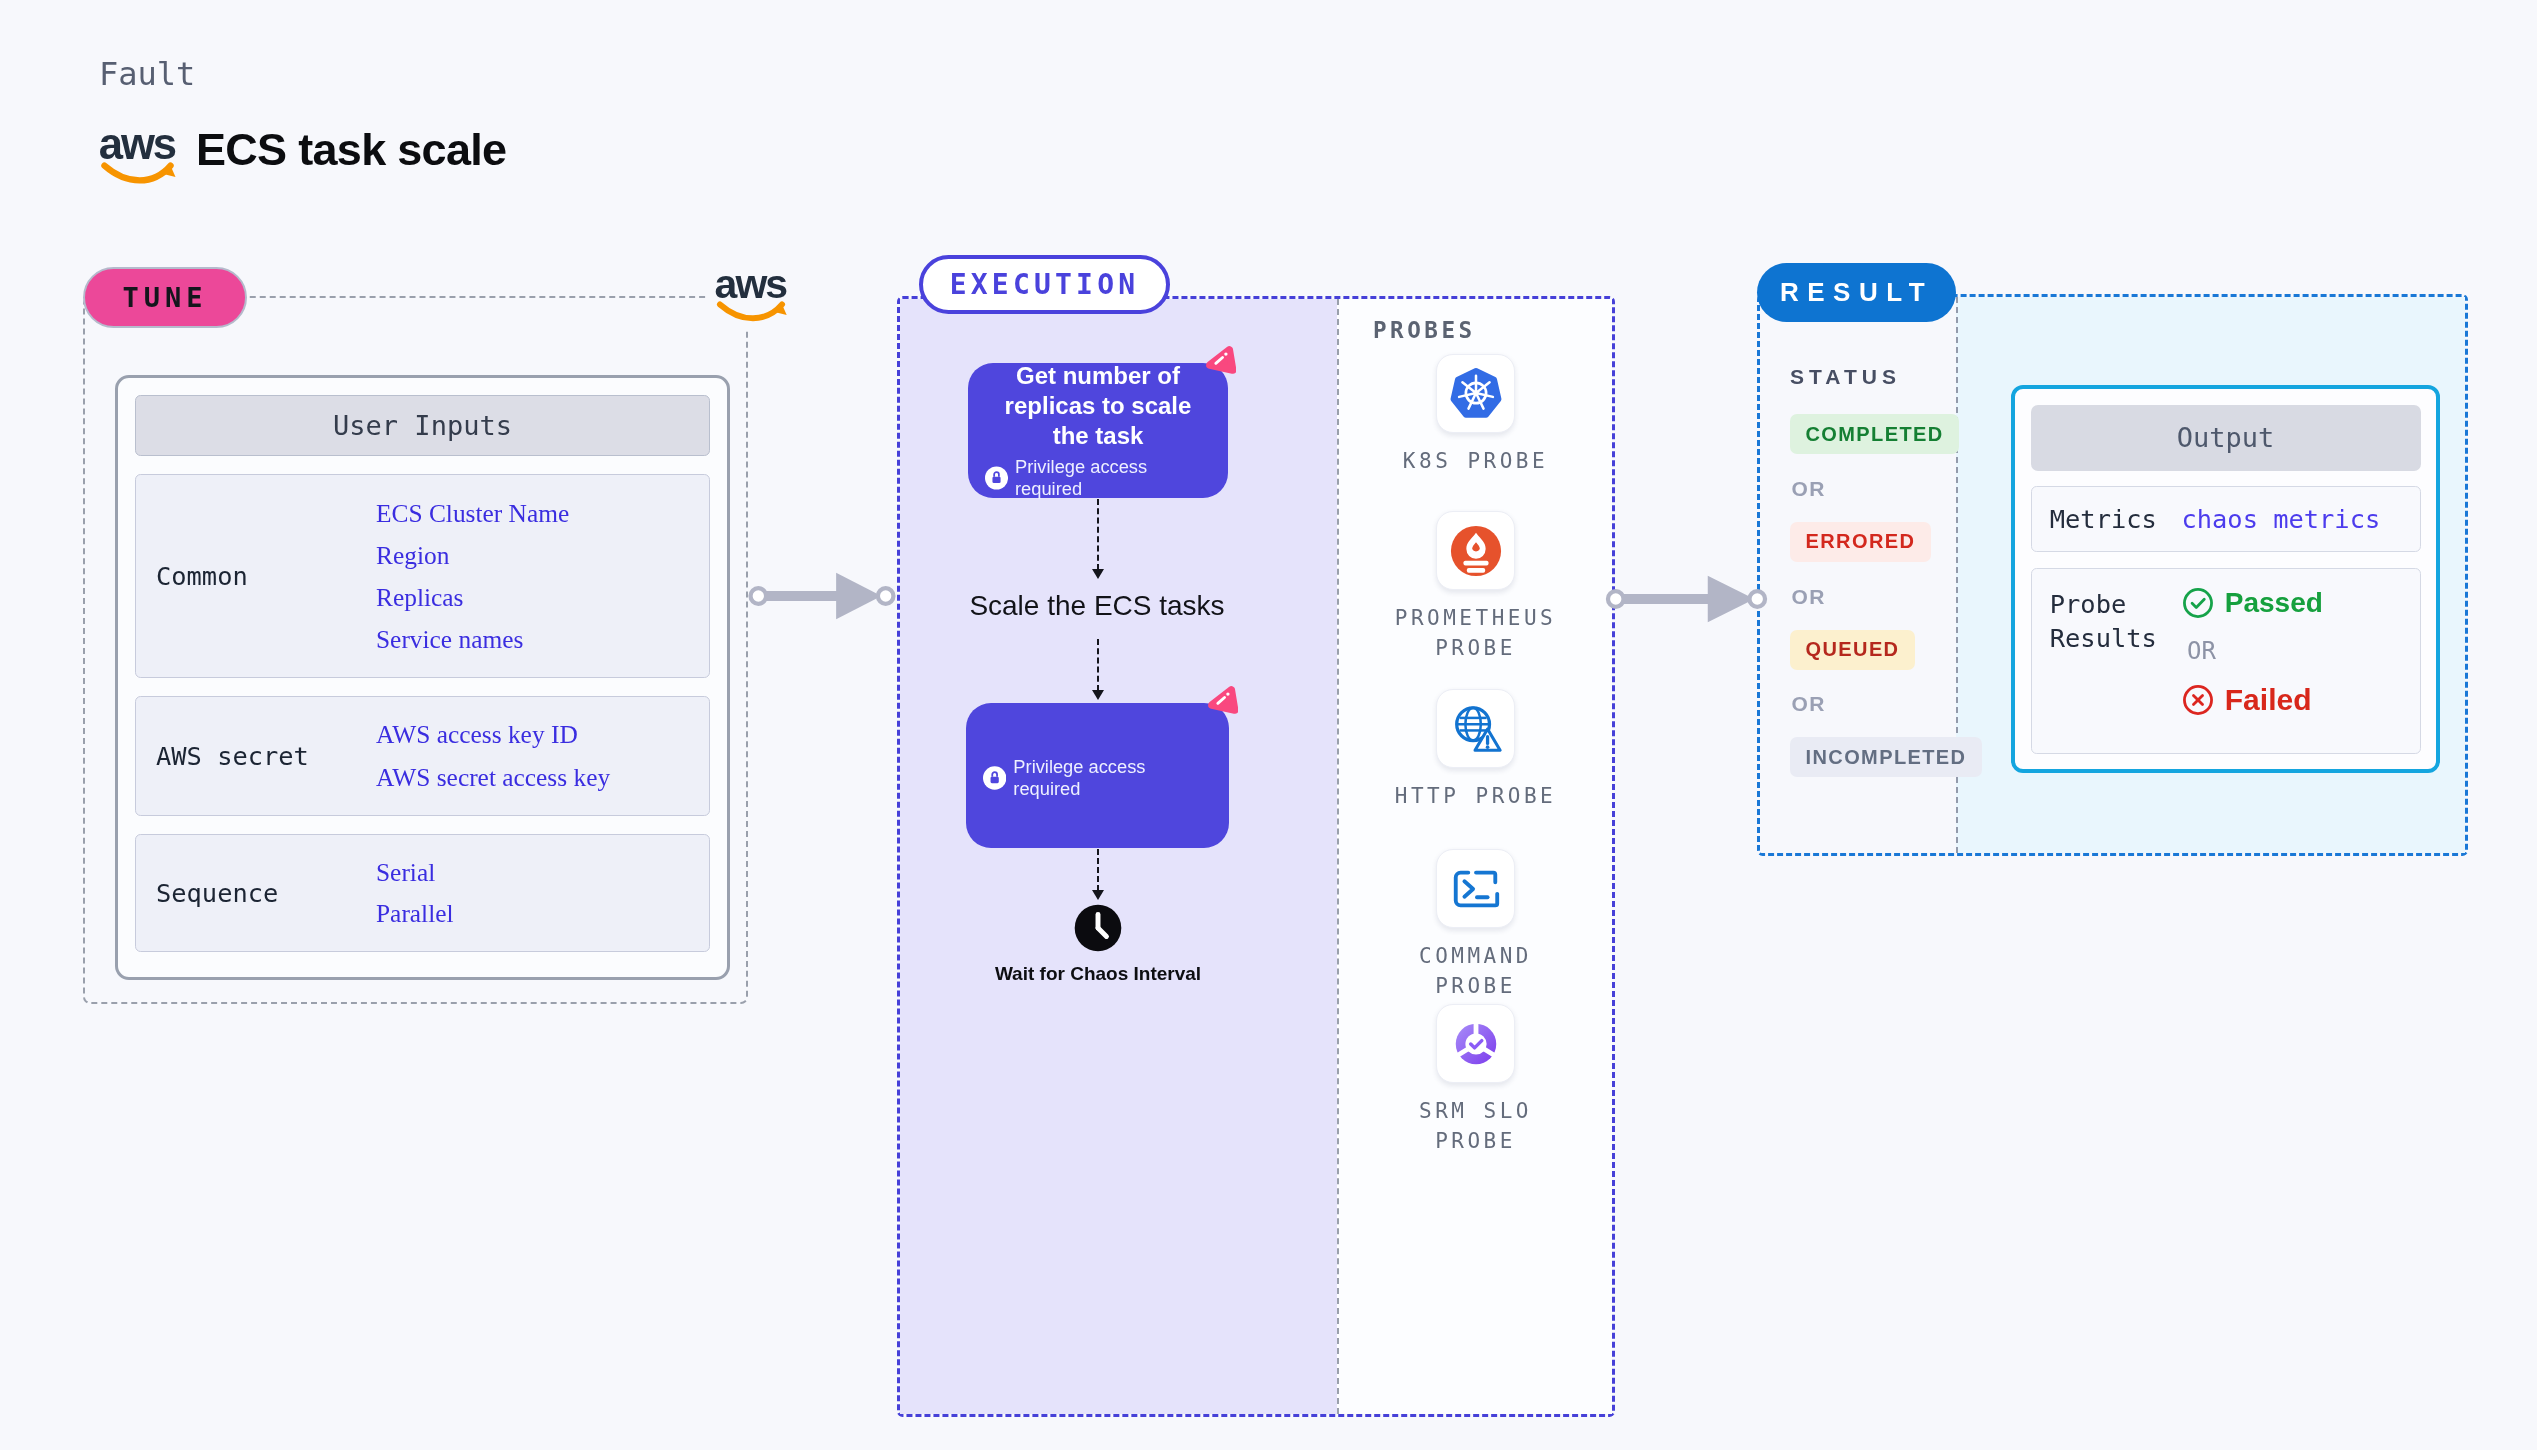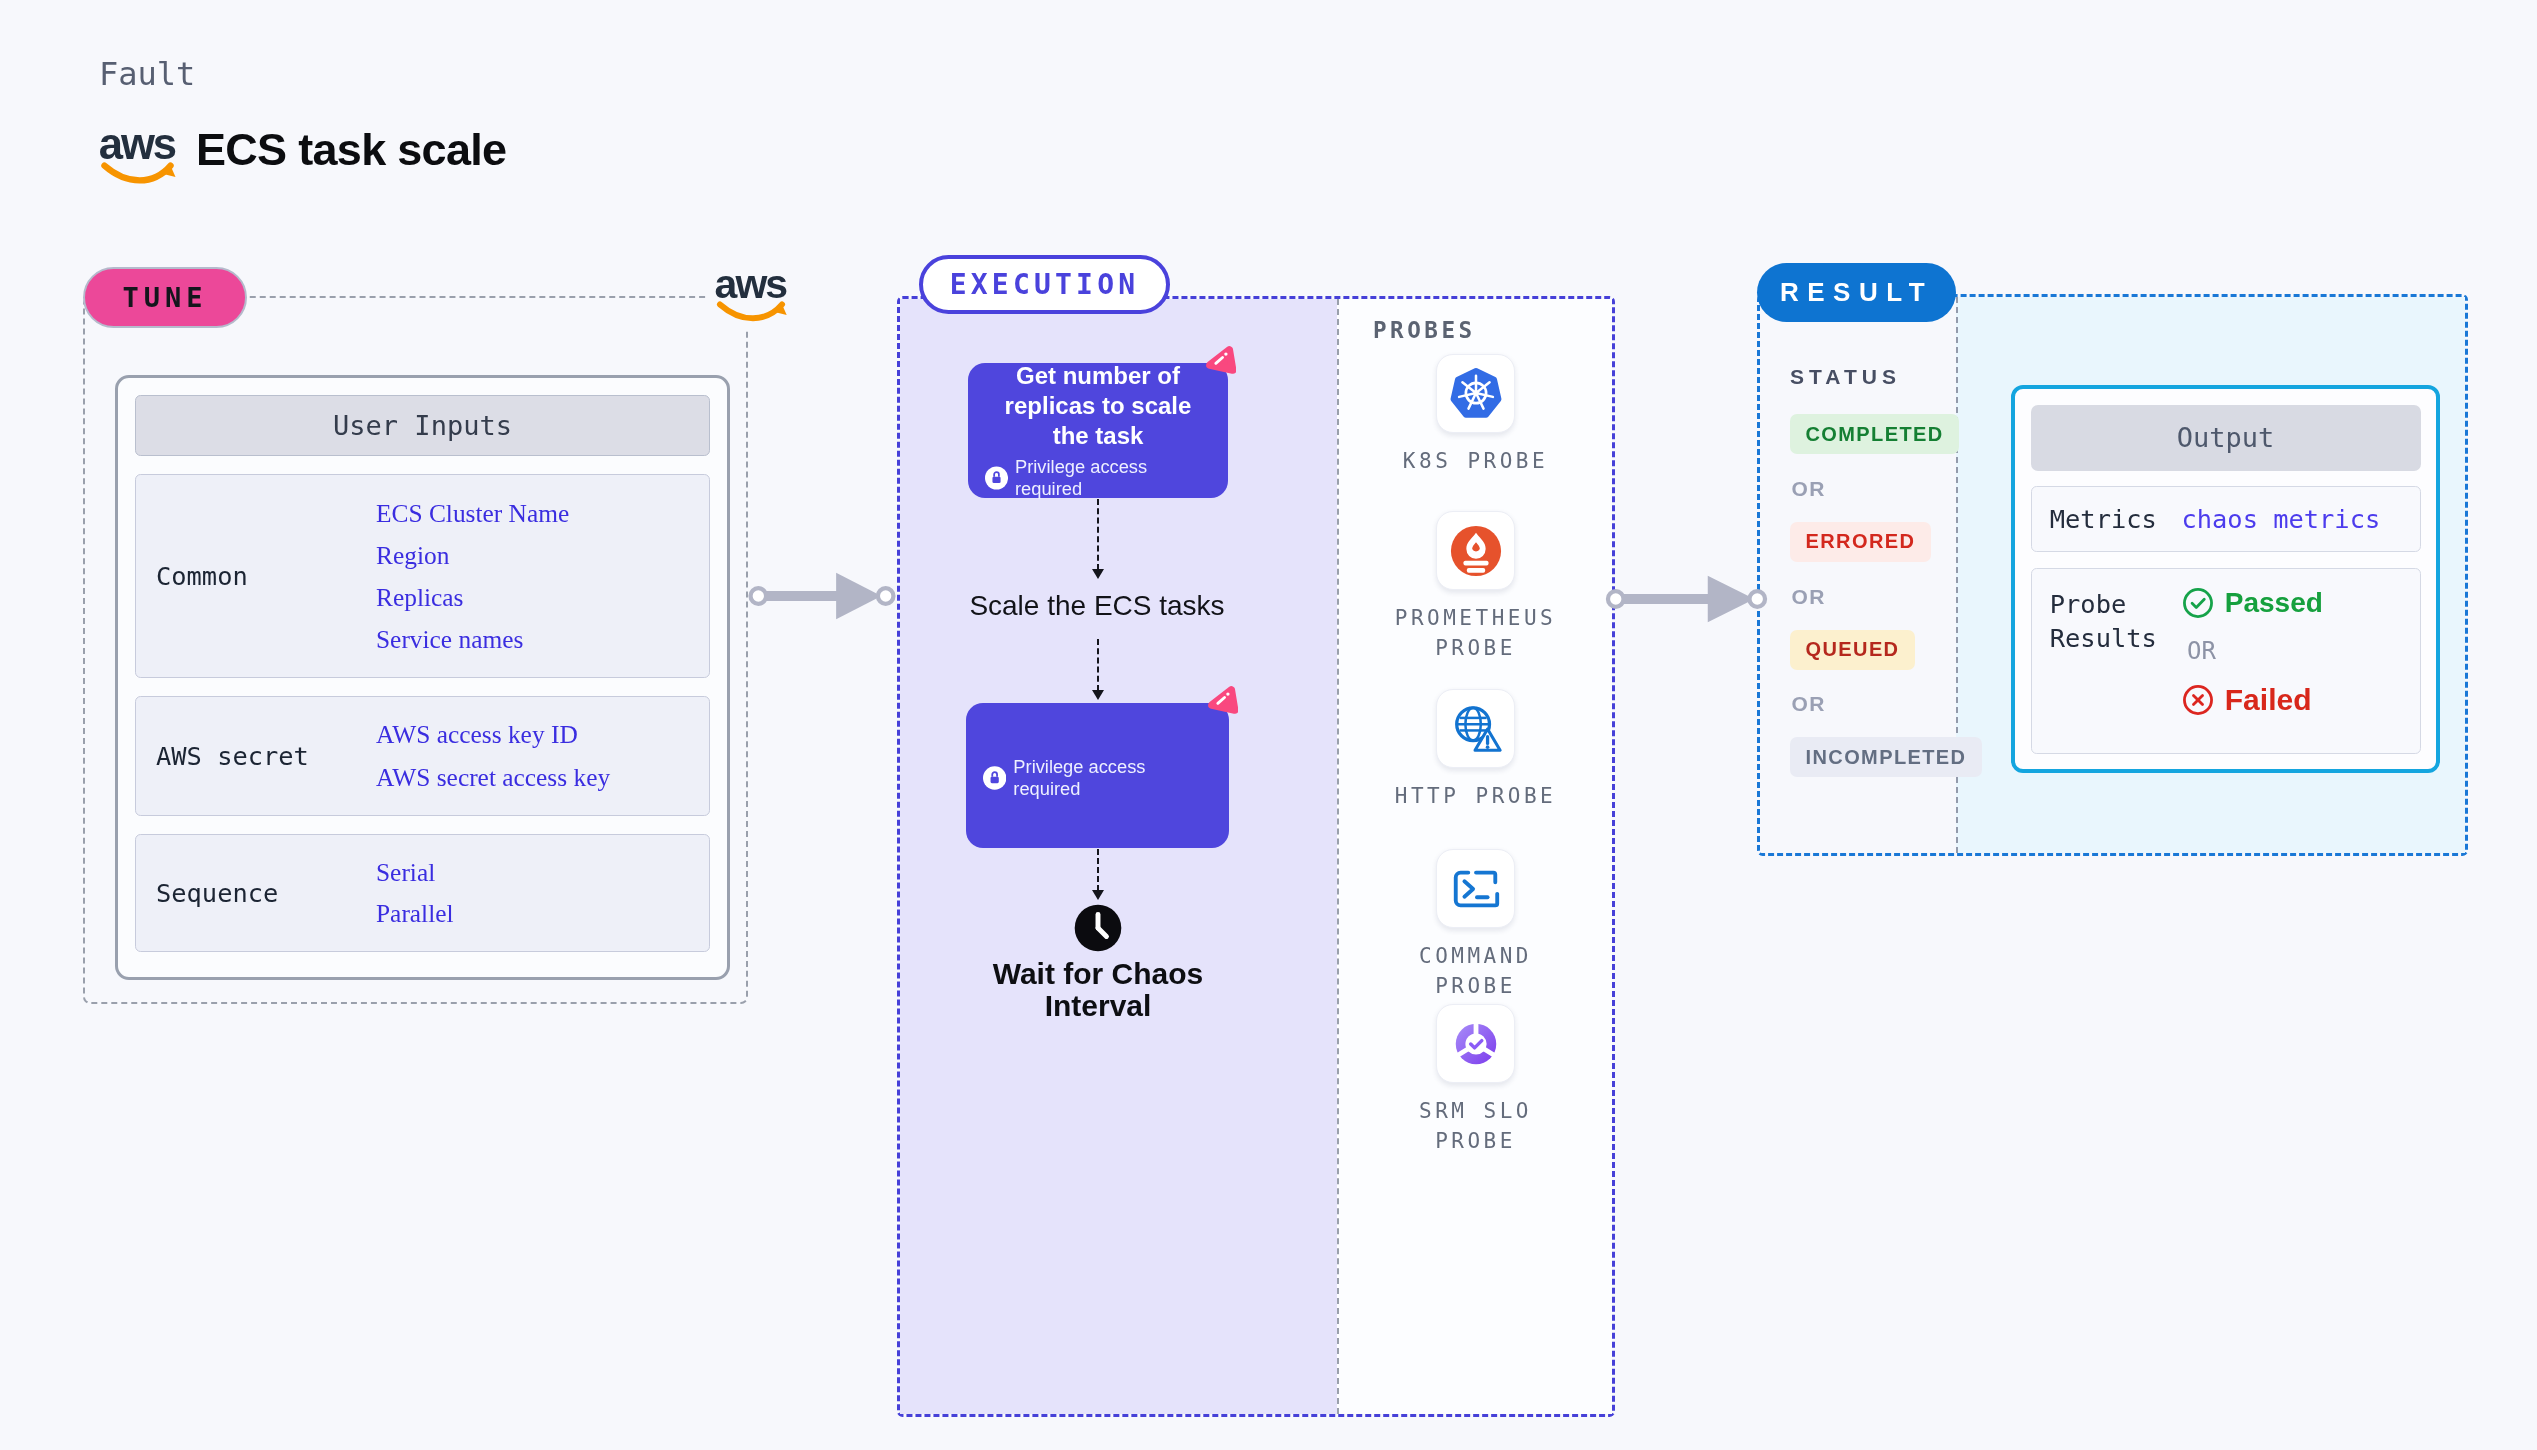--- a/index.html
+++ b/index.html
@@ -64,21 +64,21 @@
     letter-spacing:3.5px; color:#5b6372; }
   .probe-item { position:absolute; left:0; width:100%;
     display:flex; flex-direction:column; align-items:center; }
   .probe-card { width:79px; height:79px; background:#ffffff; border:0.7px solid #eceef5;
     border-radius:17px; box-shadow:0 2.1px 5.6px rgba(40,50,90,.10);
     display:flex; align-items:center; justify-content:center; }
   .probe-name { margin-top:12.7px; width:198px; text-align:center;
     font-family:"DejaVu Sans Mono",monospace; font-size:21px; letter-spacing:3.5px;
     line-height:30px; color:#646c7c; }
 
-  .step-card { position:absolute; background:#4f46dd; border-radius:17px;
+  .step-card { position:absolute; background:#4f46dd; border-radius:25px;
     display:flex; flex-direction:column; justify-content:center;
     padding:1px 17px; z-index:3; }
   .step-card-1 { left:68px; top:64px; width:260px; height:135px; }
   .step-card-2 { left:66px; top:404px; width:263px; height:145px; }
   .step-title { color:#ffffff; font-weight:bold; font-size:24px; line-height:30px; text-align:center; }
   .priv { display:flex; align-items:center; justify-content:center; gap:7px; margin-top:5.6px; }
   .priv-text { color:#eef0ff; font-size:18.3px; }
   .ribbon { position:absolute; z-index:4; }
   .ribbon-1 { left:299px; top:45px; }
   .ribbon-2 { left:301px; top:385px; }
@@ -87,21 +87,21 @@
   .v-conn::after { content:""; position:absolute; bottom:-8.5px; left:-7px;
     border-left:6.4px solid transparent; border-right:6.4px solid transparent;
     border-top:10px solid #14151c; }
   .conn-1 { top:200px; height:71px; }
   .conn-2 { top:340px; height:52px; }
   .conn-3 { top:550px; height:42px; }
   .step-text { position:absolute; left:56px; top:291px; width:282px; text-align:center;
     font-size:28px; color:#121318; }
   .clock { position:absolute; left:174px; top:605px; }
   .wait-text { position:absolute; left:92px; top:659px; width:212px; text-align:center;
-    font-weight:bold; font-size:30px; line-height:32px; color:#0d0e12; }
+    font-weight:bold; font-size:19px; line-height:32px; color:#0d0e12; }
 
   
   .result-box { left:1757px; top:294px; width:711px; height:562px;
     border:3.5px dashed #1a78d6; border-radius:5.6px; }
   .result-blue { position:absolute; left:196px; top:0; right:0; bottom:0;
     background:#e9f6fd; border-left:2.1px dashed #939aab; }
   .status-col { position:absolute; left:30px; top:68px; width:169px;
     display:flex; flex-direction:column; align-items:flex-start; }
   .status-label { font-weight:bold; font-size:21px; letter-spacing:5px; color:#474e63; }
   .badge { font-weight:bold; font-size:20px; letter-spacing:1.4px;

